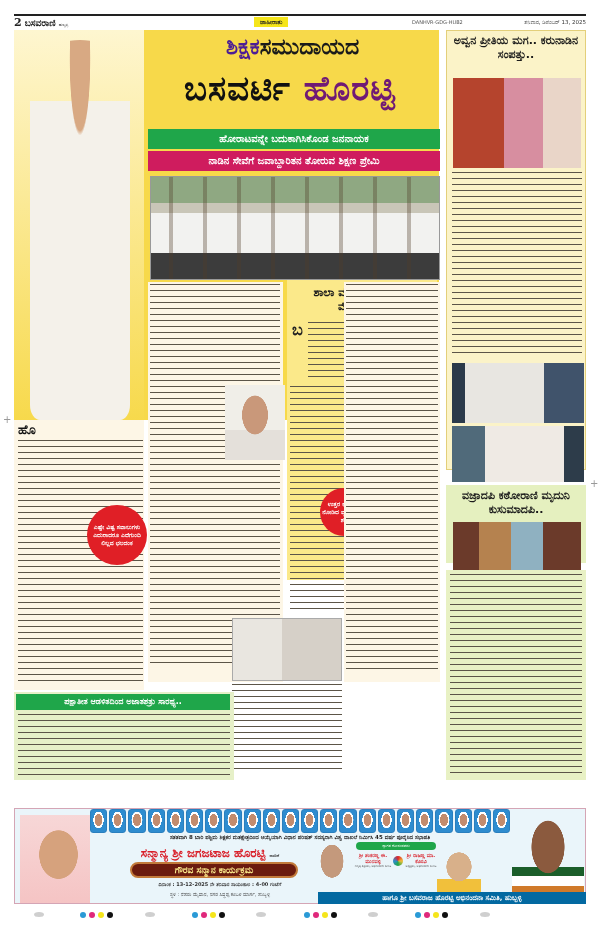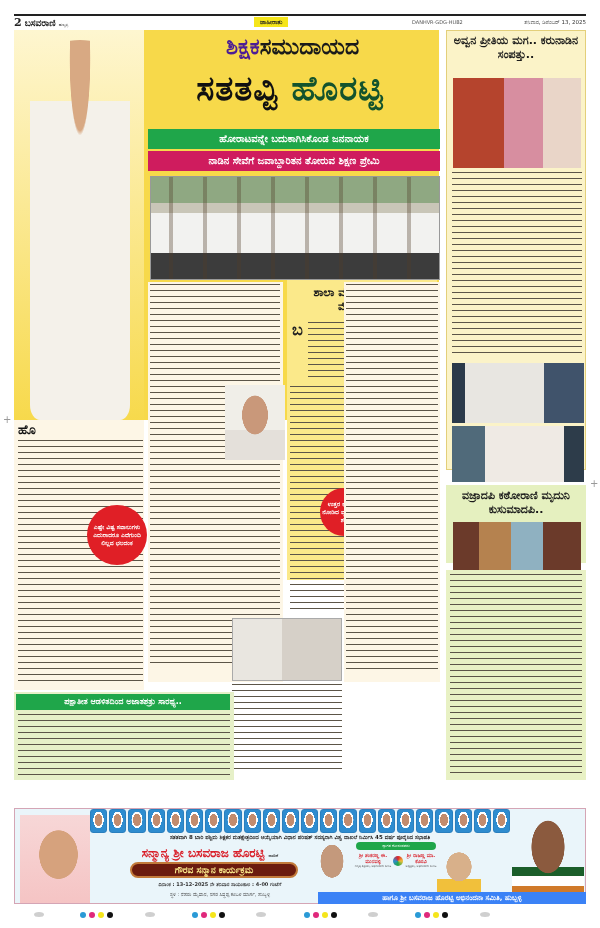--- a/index.html
+++ b/index.html
@@ -11,21 +11,21 @@
 .mh-sub{font-size:4px;font-weight:normal}
 .mh-mid{position:absolute;left:240px;top:1px;background:#f5e51b;padding:0 6px;font-size:6px;font-weight:bold;height:10px;line-height:10px}
 .mh-r1{position:absolute;left:398px;font-size:5px;color:#555}
 .mh-r2{position:absolute;right:0;font-size:5.5px;color:#333}
 .main-bg{left:14px;top:30px;width:425px;height:390px;background:#f7d94a}
 .hero-img{left:14px;top:30px;width:130px;height:395px;background:linear-gradient(180deg,#fef6d0,#f7d94a)}
 .person{left:30px;top:40px;width:100px;height:380px;background:radial-gradient(ellipse at 50% 5%,#d8a983 0 14%,transparent 15%),linear-gradient(180deg,transparent 0 16%,#f4f1ea 16% 100%);border-radius:50% 50% 10% 10%/12% 12% 4% 4%}
 .title1{left:150px;top:34px;width:285px;text-align:center;font-size:22px;font-weight:bold;color:#1b1b1b}
 .title1 .red{color:#4c1d95}
 .title2{left:140px;top:68px;width:300px;text-align:center;font-size:34px;font-weight:900;color:#111;letter-spacing:1px}
-.title2 .red{color:#14532d}
+.title2 .red{color:#701a75}
 .band-green{left:148px;top:129px;width:292px;height:20px;background:#1fa64a;color:#fff;font-size:10px;font-weight:bold;text-align:center;line-height:20px}
 .band-pink{left:148px;top:151px;width:292px;height:20px;background:#cf1c5e;color:#fff;font-size:10px;font-weight:bold;text-align:center;line-height:20px}
 .crowd{left:150px;top:176px;width:290px;height:104px;background:linear-gradient(180deg,#8fa882 0 25%,#c9c6b8 25% 35%,#f2f2f0 35% 75%,#3c3c3c 75%);border:1px solid #999}
 .crowd-figs{position:absolute;inset:0;background:repeating-linear-gradient(90deg,transparent 0 18px,rgba(80,60,40,.35) 18px 22px,transparent 22px 34px)}
 .right-col{left:446px;top:30px;width:140px;height:440px;background:#fbf3c8;border:1px solid #e3cf7a}
 .rc-title{left:446px;top:34px;width:140px;text-align:center;font-size:11px;font-weight:bold;color:#1b1b1b;line-height:14px}
 .rc-photo1{left:453px;top:78px;width:128px;height:90px;background:linear-gradient(90deg,#b5442d 0 40%,#d78ea0 40% 70%,#e9d5c8 70%)}
 .text-block{font-size:3.6px;line-height:6px;color:#444;overflow:hidden;background:repeating-linear-gradient(180deg,#5c5548 0 1.4px,transparent 1.4px 6px);}
 .pull-box{left:287px;top:280px;width:150px;height:300px;background:#fbe98a}
 .pull-title{left:290px;top:286px;width:145px;text-align:center;font-size:11px;font-weight:bold;color:#1b1b1b;line-height:14px}
@@ -42,21 +42,21 @@
 .rc3-bg{left:446px;top:570px;width:140px;height:210px;background:#e8f1c4}
 .banner{left:14px;top:808px;width:572px;height:96px;border:1px solid #d4a5b5;background:#eaf5fa}
 .faces{left:90px;top:809px;width:420px;height:24px;display:flex;gap:2px}
 .face{flex:1;border-radius:3px;background:radial-gradient(ellipse at 50% 45%,#c28c6e 0 35%,#fff 36% 48%,#2e8ccf 49%);border:1px solid #2a7fbe}
 .banner-line{left:90px;top:834px;width:420px;text-align:center;font-size:5.5px;font-weight:bold;color:#222}
 .banner-name{left:110px;top:846px;width:200px;font-size:12px;font-weight:bold;color:#d9202a;text-align:center}
 .banner-name .small{font-size:4px;color:#333}
 .banner-prog{left:130px;top:862px;width:168px;height:16px;background:#6b1b0e;border:2px solid #c27a3a;border-radius:8px;color:#fbe98a;font-size:9px;font-weight:bold;text-align:center;line-height:12px}
 .banner-date{left:100px;top:881px;width:240px;text-align:center;font-size:5px;color:#333;font-weight:bold}
 .banner-venue{left:110px;top:891px;width:220px;text-align:center;font-size:5px;color:#333}
-.banner-red{left:318px;top:892px;width:268px;height:12px;background:#3b82f6;color:#fff;font-size:7px;font-weight:bold;text-align:center;line-height:12px}
+.banner-red{left:318px;top:892px;width:268px;height:12px;background:#0369a1;color:#fff;font-size:7px;font-weight:bold;text-align:center;line-height:12px}
 .left-face{left:20px;top:815px;width:70px;height:88px;background:radial-gradient(ellipse at 55% 45%,#d6a27d 0 35%,transparent 36%),linear-gradient(180deg,#f7d7d7,#f5c4c4)}
 .right-face{left:512px;top:812px;width:72px;height:92px;background:radial-gradient(ellipse at 50% 38%,#8b5a3e 0 32%,transparent 33%),linear-gradient(180deg,#eaf5fa 0 60%,#1b5e2a 60% 70%,#fff 70% 80%,#d07a2a 80%)}
 .mid-face{left:312px;top:842px;width:40px;height:48px;background:radial-gradient(ellipse at 50% 40%,#c4997c 0 40%,transparent 41%),#eaf5fa}
 .mid-face2{left:437px;top:850px;width:44px;height:42px;background:radial-gradient(ellipse at 50% 40%,#d8b08a 0 40%,transparent 41%),linear-gradient(180deg,#eaf5fa 0 70%,#f1c03b 70%)}
 .welcome{left:356px;top:842px;width:80px;height:8px;background:#1fa64a;border-radius:4px;color:#fff;font-size:4px;text-align:center;line-height:8px}
 .guest{font-size:5px;color:#d9202a;font-weight:bold;text-align:center;line-height:6px}
 .guest-sub{font-size:3.2px;color:#333;text-align:center;line-height:4.5px}
 .reg{top:912px;display:flex;gap:3px;align-items:center}
 .dot{width:6px;height:6px;border-radius:50%}
 .grey-dot{width:10px;height:5px;border-radius:50%;background:#cfcfcf}
@@ -77,21 +77,21 @@
 </div>
 
 <div class="abs main-bg"></div>
 <div class="abs hero-img"></div>
 <div class="abs person"></div>
 
 <div class="abs title1">
   <span class="red">ಶಿಕ್ಷಕ</span><span>ಸಮುದಾಯದ</span>
 </div>
 <div class="abs title2">
-  <span>ಸತತವ್ಟಿ</span>
+  <span>ಬಸವರ್ಟಿ</span>
   <span class="red">ಹೊರಟ್ಟಿ</span>
 </div>
 <div class="abs band-green">ಹೋರಾಟವನ್ನೇ ಬದುಕಾಗಿಸಿಕೊಂಡ ಜನನಾಯಕ</div>
 <div class="abs band-pink">ನಾಡಿನ ಸೇವೆಗೆ ಜವಾಬ್ದಾರಿತನ ತೋರುವ ಶಿಕ್ಷಣ ಪ್ರೇಮಿ</div>
 <div class="abs crowd">
     <div class="crowd-figs"></div>
   </div>
 
 <div class="abs right-col"></div>
 <div class="abs rc-title">ಅವ್ವನ ಪ್ರೀತಿಯ ಮಗ.. ಕರುನಾಡಿನ ಸಂಪತ್ತು..</div>
@@ -153,21 +153,21 @@
     <div class="face"></div>
     <div class="face"></div>
     <div class="face"></div>
     <div class="face"></div>
     <div class="face"></div>
     <div class="face"></div>
     <div class="face"></div>
 </div>
 <div class="abs banner-line">ಸತತವಾಗಿ 8 ಬಾರಿ ಪಶ್ಚಿಮ ಶಿಕ್ಷಕರ ಮತಕ್ಷೇತ್ರದಿಂದ ಆಯ್ಕೆಯಾಗಿ ವಿಧಾನ ಪರಿಷತ್ ಸದಸ್ಯರಾಗಿ ವಿಶ್ವ ದಾಖಲೆ ನಿರ್ಮಿಸಿ 45 ವರ್ಷ ಪೂರೈಸಿದ ಸಭಾಪತಿ</div>
 <div class="abs banner-name">
-  <span>ಸನ್ಮಾನ್ಯ ಶ್ರೀ ಬಸವರಾಜ ಹೊರಟ್ಟಿ</span>
+  <span>ಸನ್ಮಾನ್ಯ ಶ್ರೀ ಜಗಜಟಾಜ ಹೊರಟ್ಟಿ</span>
   <span class="small">ಅವರಿಗೆ</span>
 </div>
 <div class="abs banner-prog">ಗೌರವ ಸನ್ಮಾನ ಕಾರ್ಯಕ್ರಮ</div>
 <div class="abs banner-date">ದಿನಾಂಕ : 13-12-2025 ನೇ ಶನಿವಾರ ಸಾಯಂಕಾಲ : 4-00 ಗಂಟೆಗೆ</div>
 <div class="abs banner-venue">ಸ್ಥಳ : ನೆಹರು ಮೈದಾನ, ನಗರ ಸಿದ್ಧಪ್ಪ ಕಂಬಳಿ ಮಾರ್ಗ, ಹುಬ್ಬಳ್ಳಿ</div>
 <div class="abs mid-face"></div>
 <div class="abs welcome">ಸ್ವಾಗತ ಕೋರುವವರು</div>
 <div class="abs" style="left:354px;top:852px;width:38px">
   <div class="guest">ಶ್ರೀ ಶಂಕರಣ್ಣ ಈ. ಮುನವಳ್ಳಿ</div>
   <div class="guest-sub">ನಿವೃತ್ತ ಶಿಕ್ಷಕರು, ಅಭಿನಂದನಾ ಸಮಿತಿ</div>

